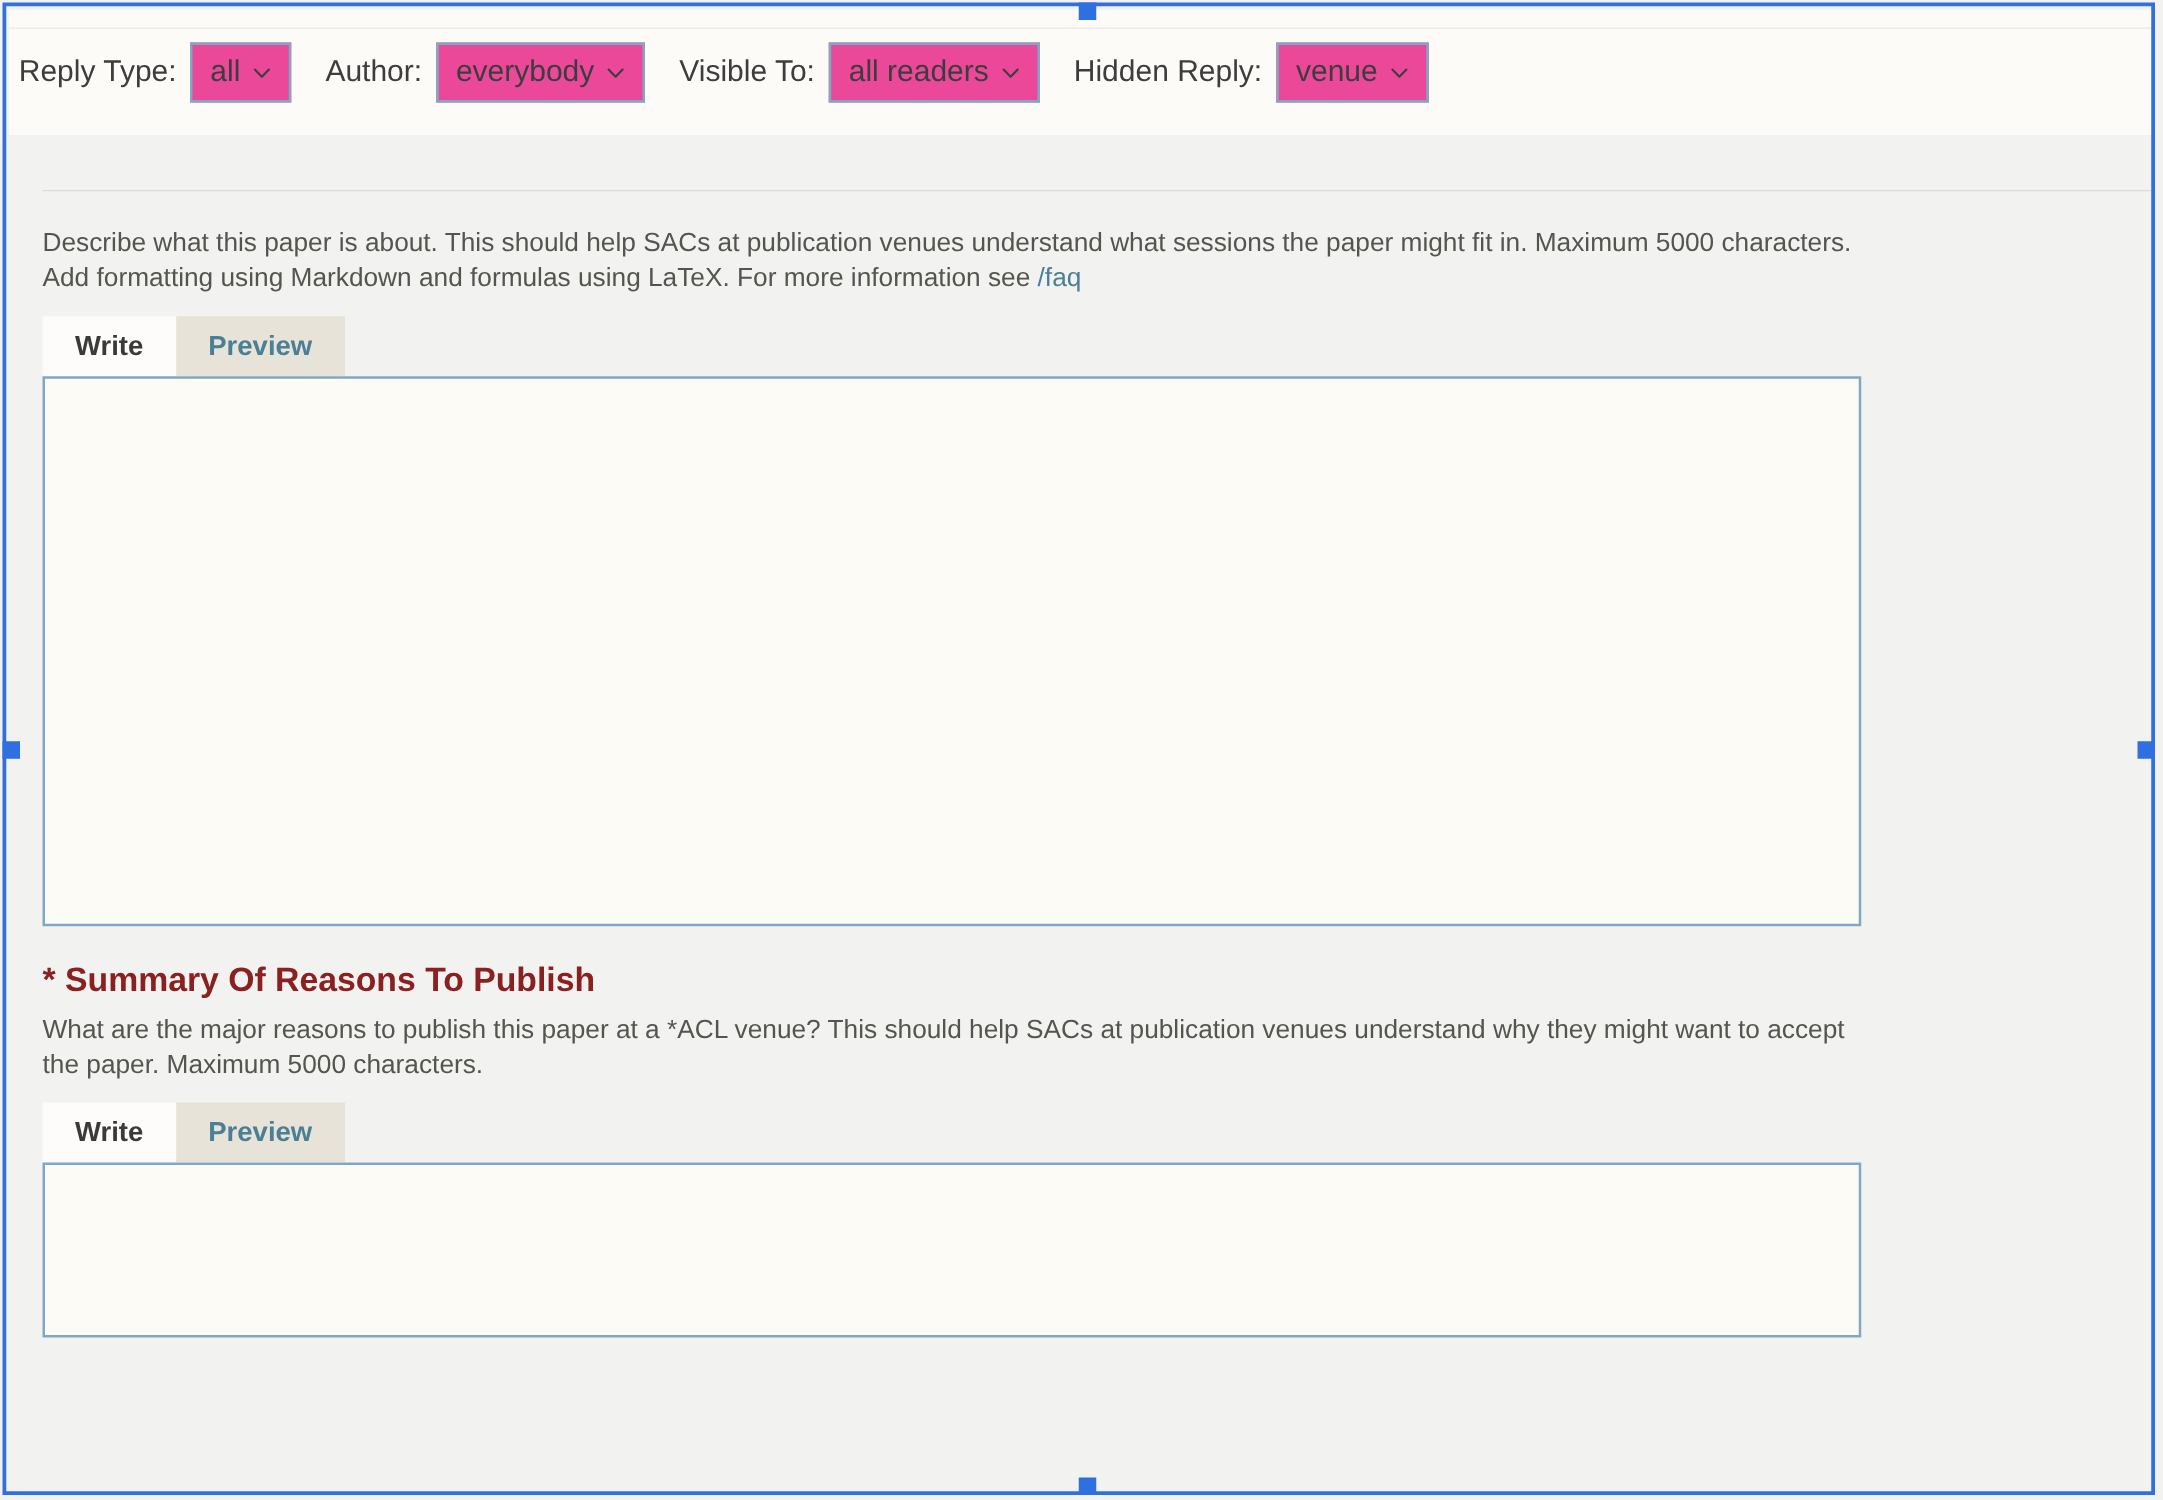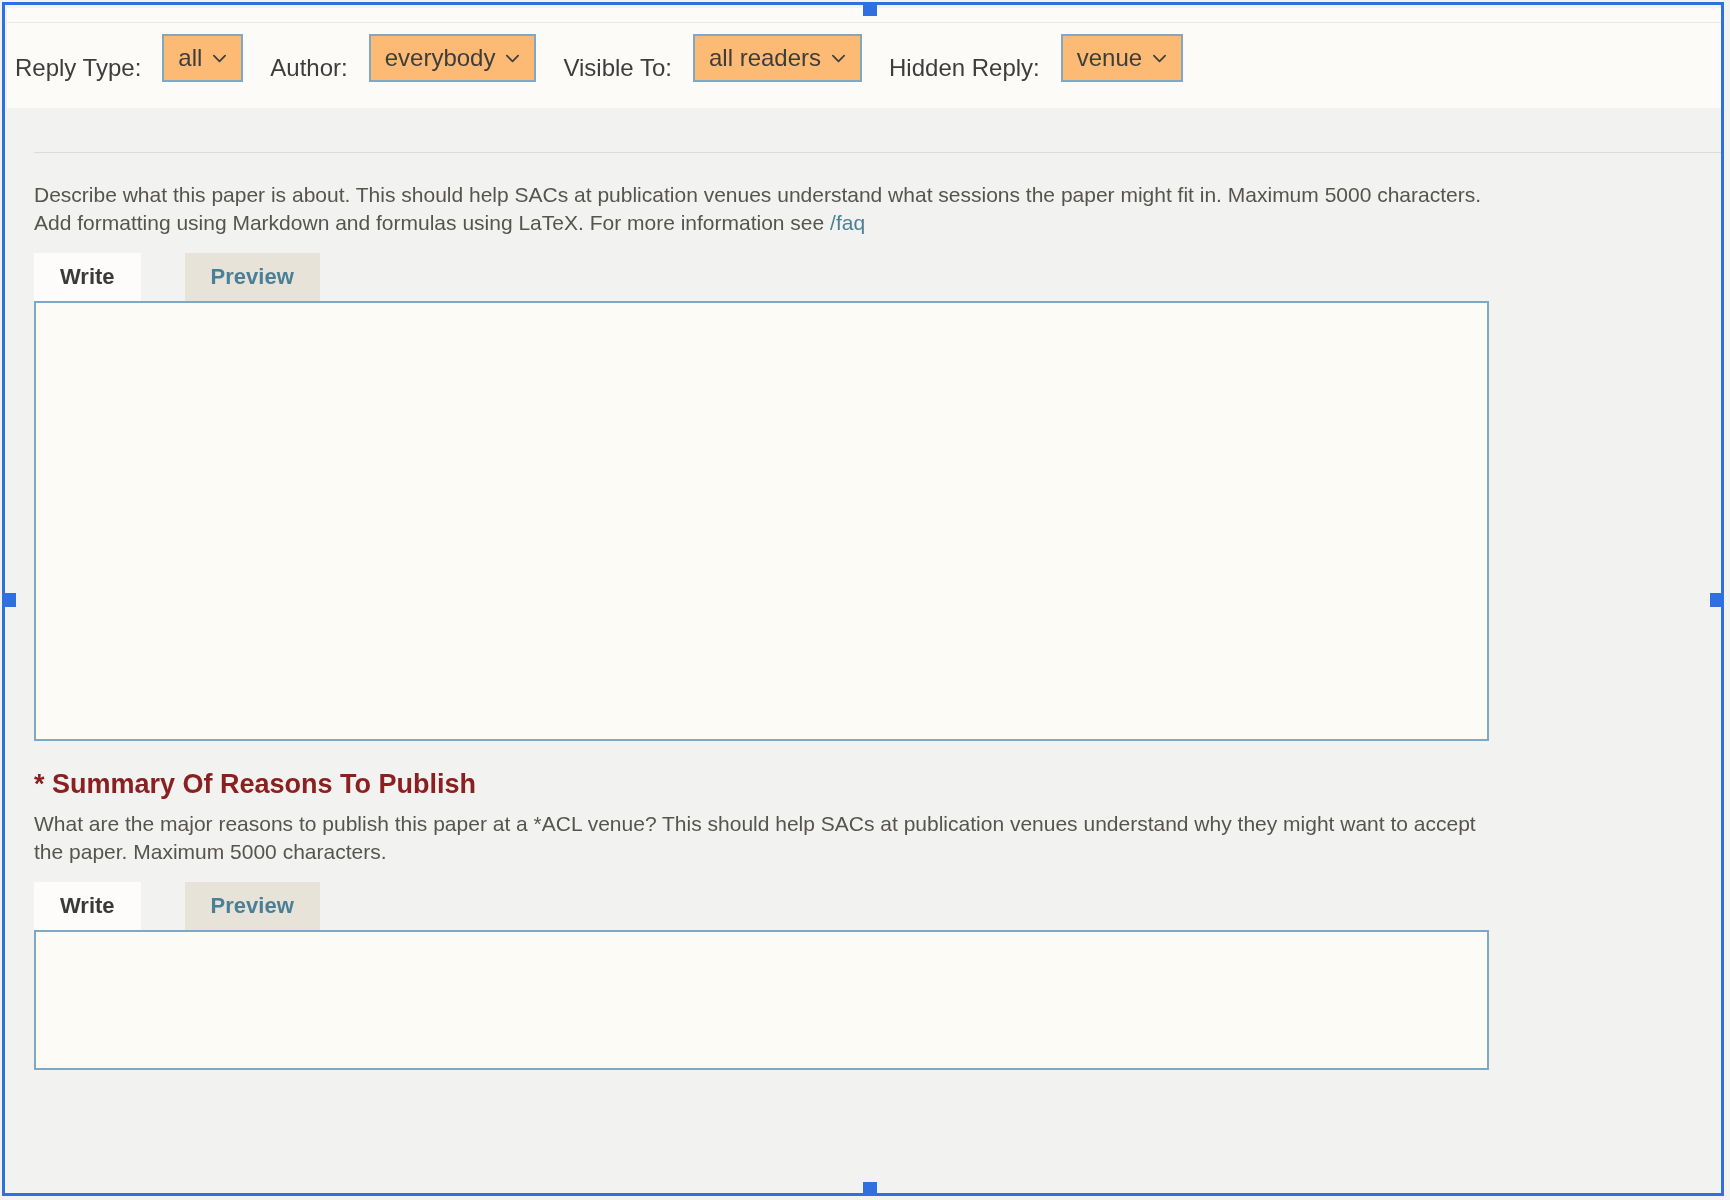--- a/index.html
+++ b/index.html
@@ -53,37 +53,36 @@
     padding-left: 8px;
   }
   #filter-bar .sep-line {
     position: absolute;
     left: 0; right: 0; top: 14px;
     height: 1px;
     background: #ebe9e4;
   }
   .filter-group {
     display: flex;
-    align-items: flex-end;
+    align-items: center;
     margin-right: 5px;
-    gap: 10px;
   }
   .filter-label {
     font-size: 24px;
     color: #3d3d3d;
     margin-right: 11px;
     white-space: nowrap;
   }
   .filter-select {
     display: inline-flex;
     align-items: center;
     justify-content: center;
     gap: 10px;
     border: 2px solid #7fa8c4;
-    background: #fdba74;
+    background: #ec4899;
     color: #3d3d3d;
     font-size: 24px;
     height: 48px;
     padding: 0 14px;
     box-sizing: border-box;
     margin-right: 22px;
     cursor: pointer;
   }
   .chev {
     width: 15px;
@@ -145,21 +144,20 @@
     text-decoration: none;
     cursor: pointer;
   }
 
   
   .tabs {
     display: flex;
     align-items: flex-end;
     height: 48px;
     margin-bottom: 0;
-    gap: 44px;
   }
   .tab {
     font-size: 22px;
     font-weight: bold;
     padding: 12px 26px 11px 26px;
     box-sizing: border-box;
     height: 48px;
     display: flex;
     align-items: center;
     cursor: pointer;

